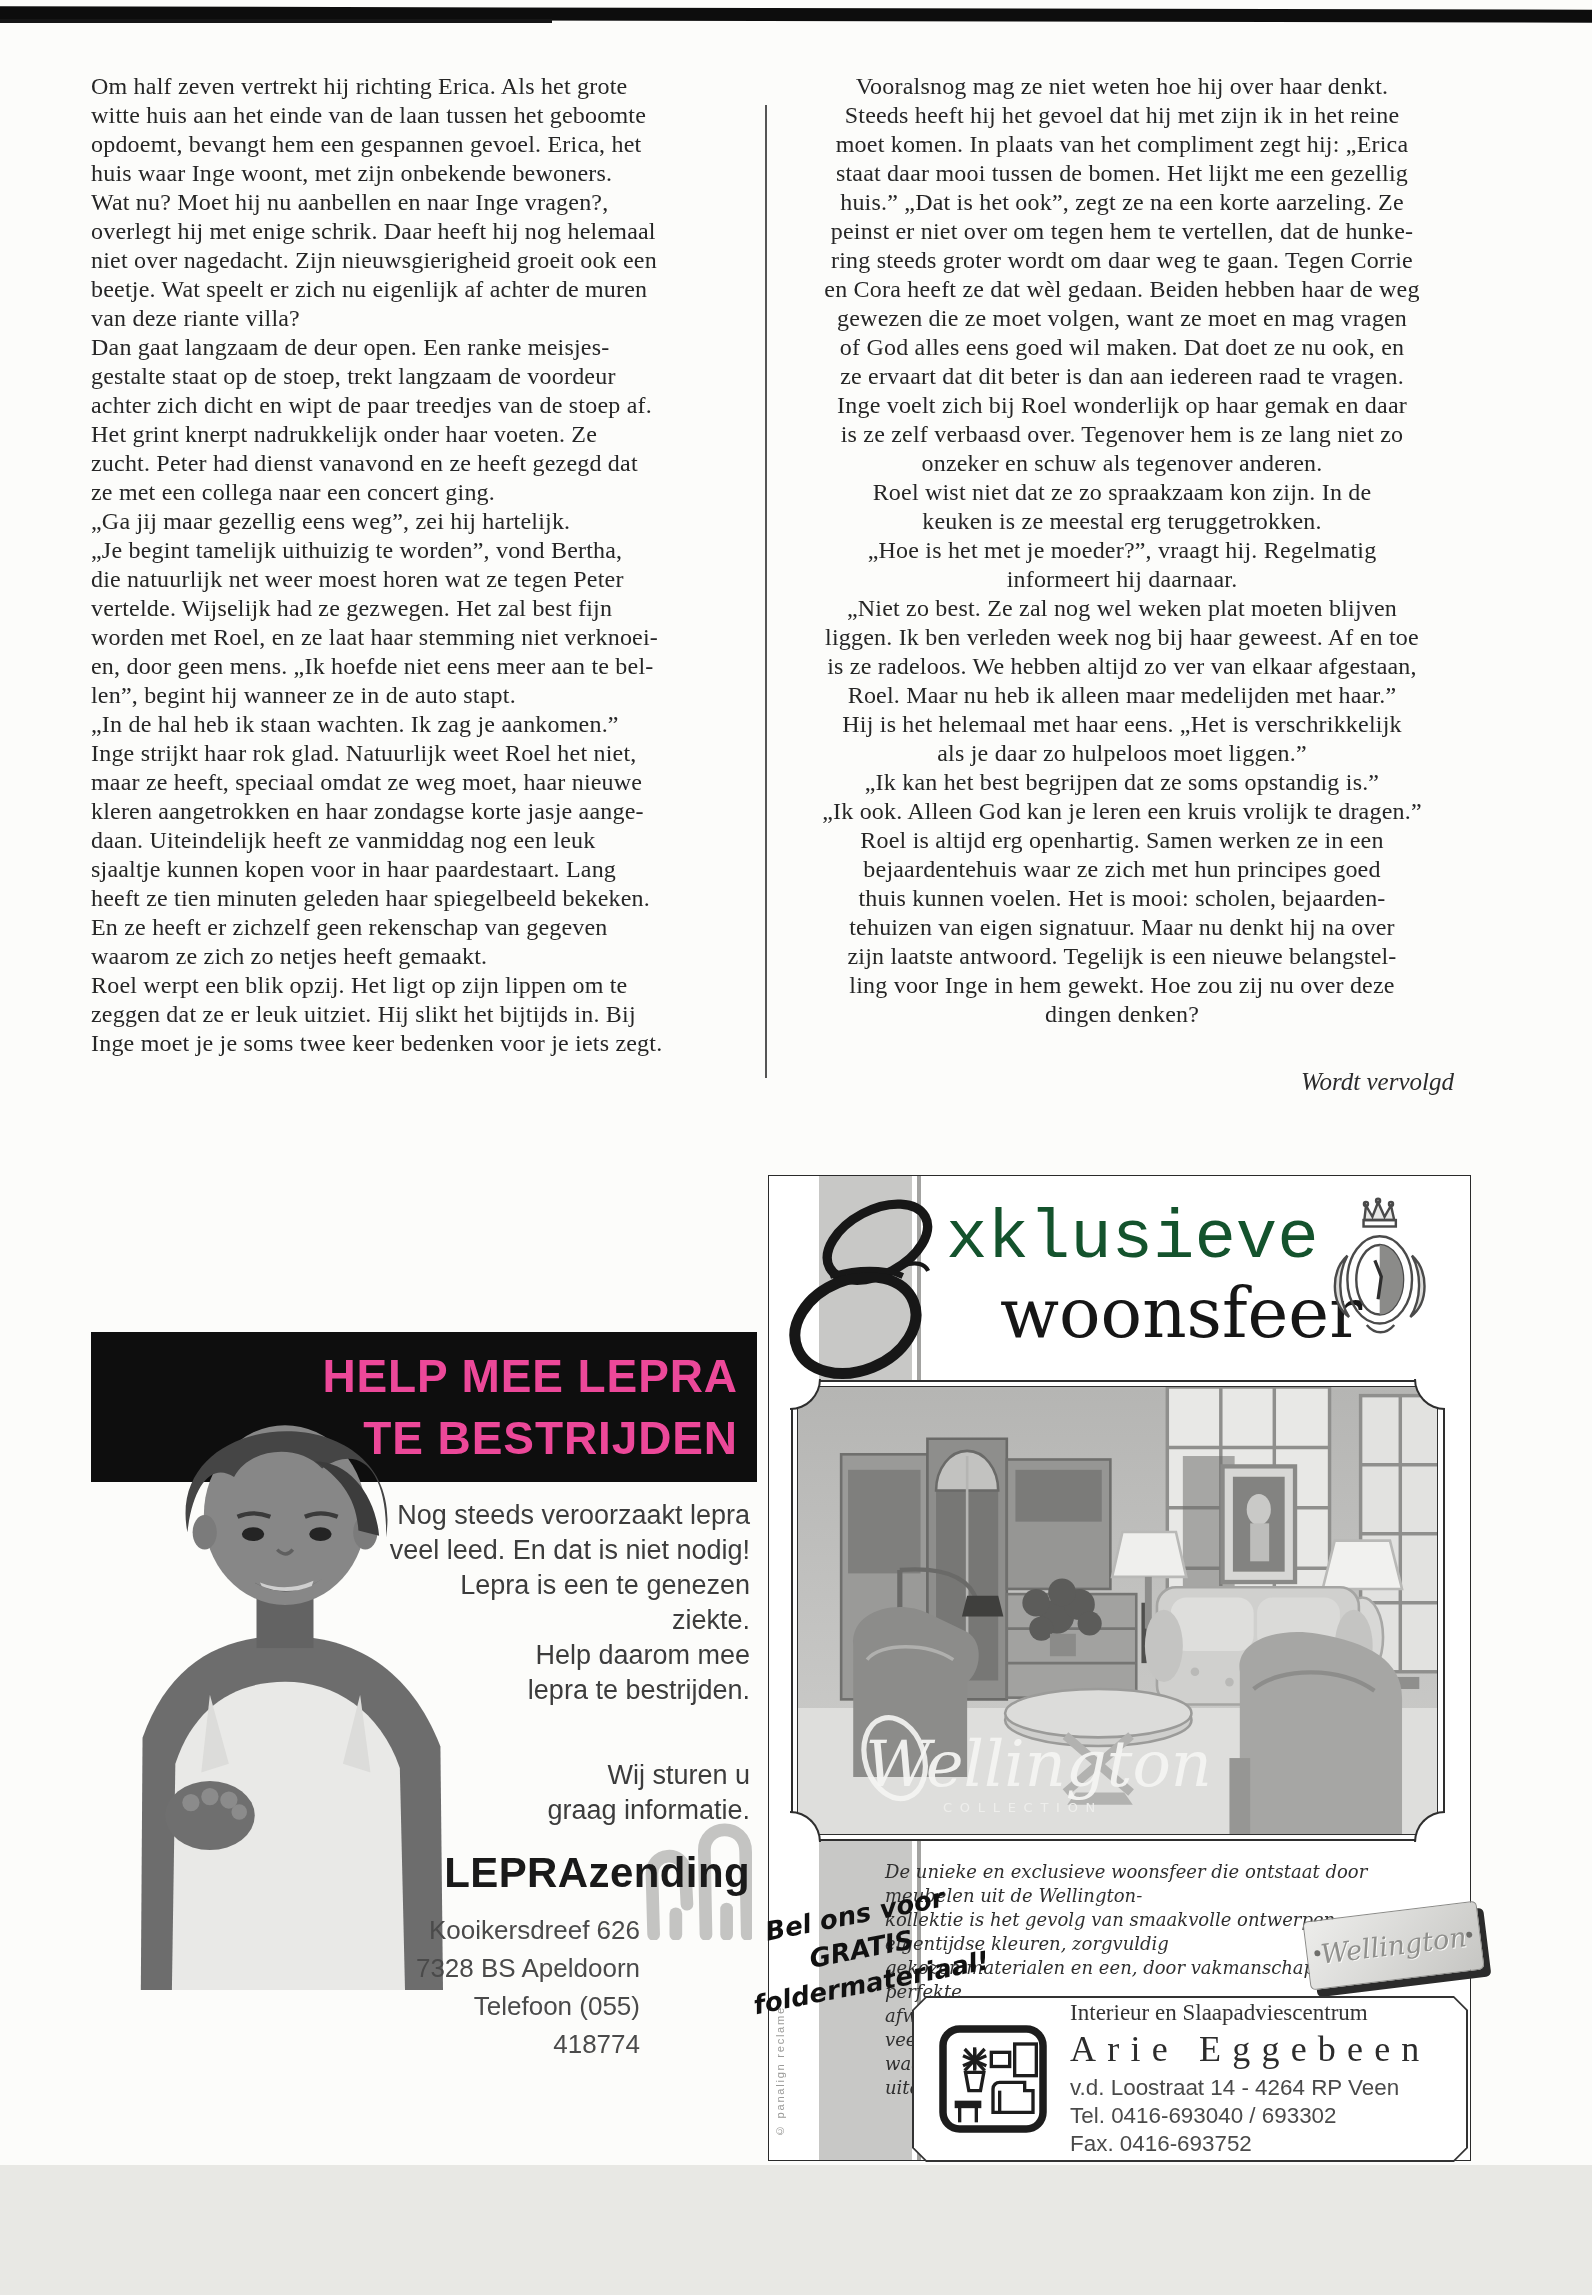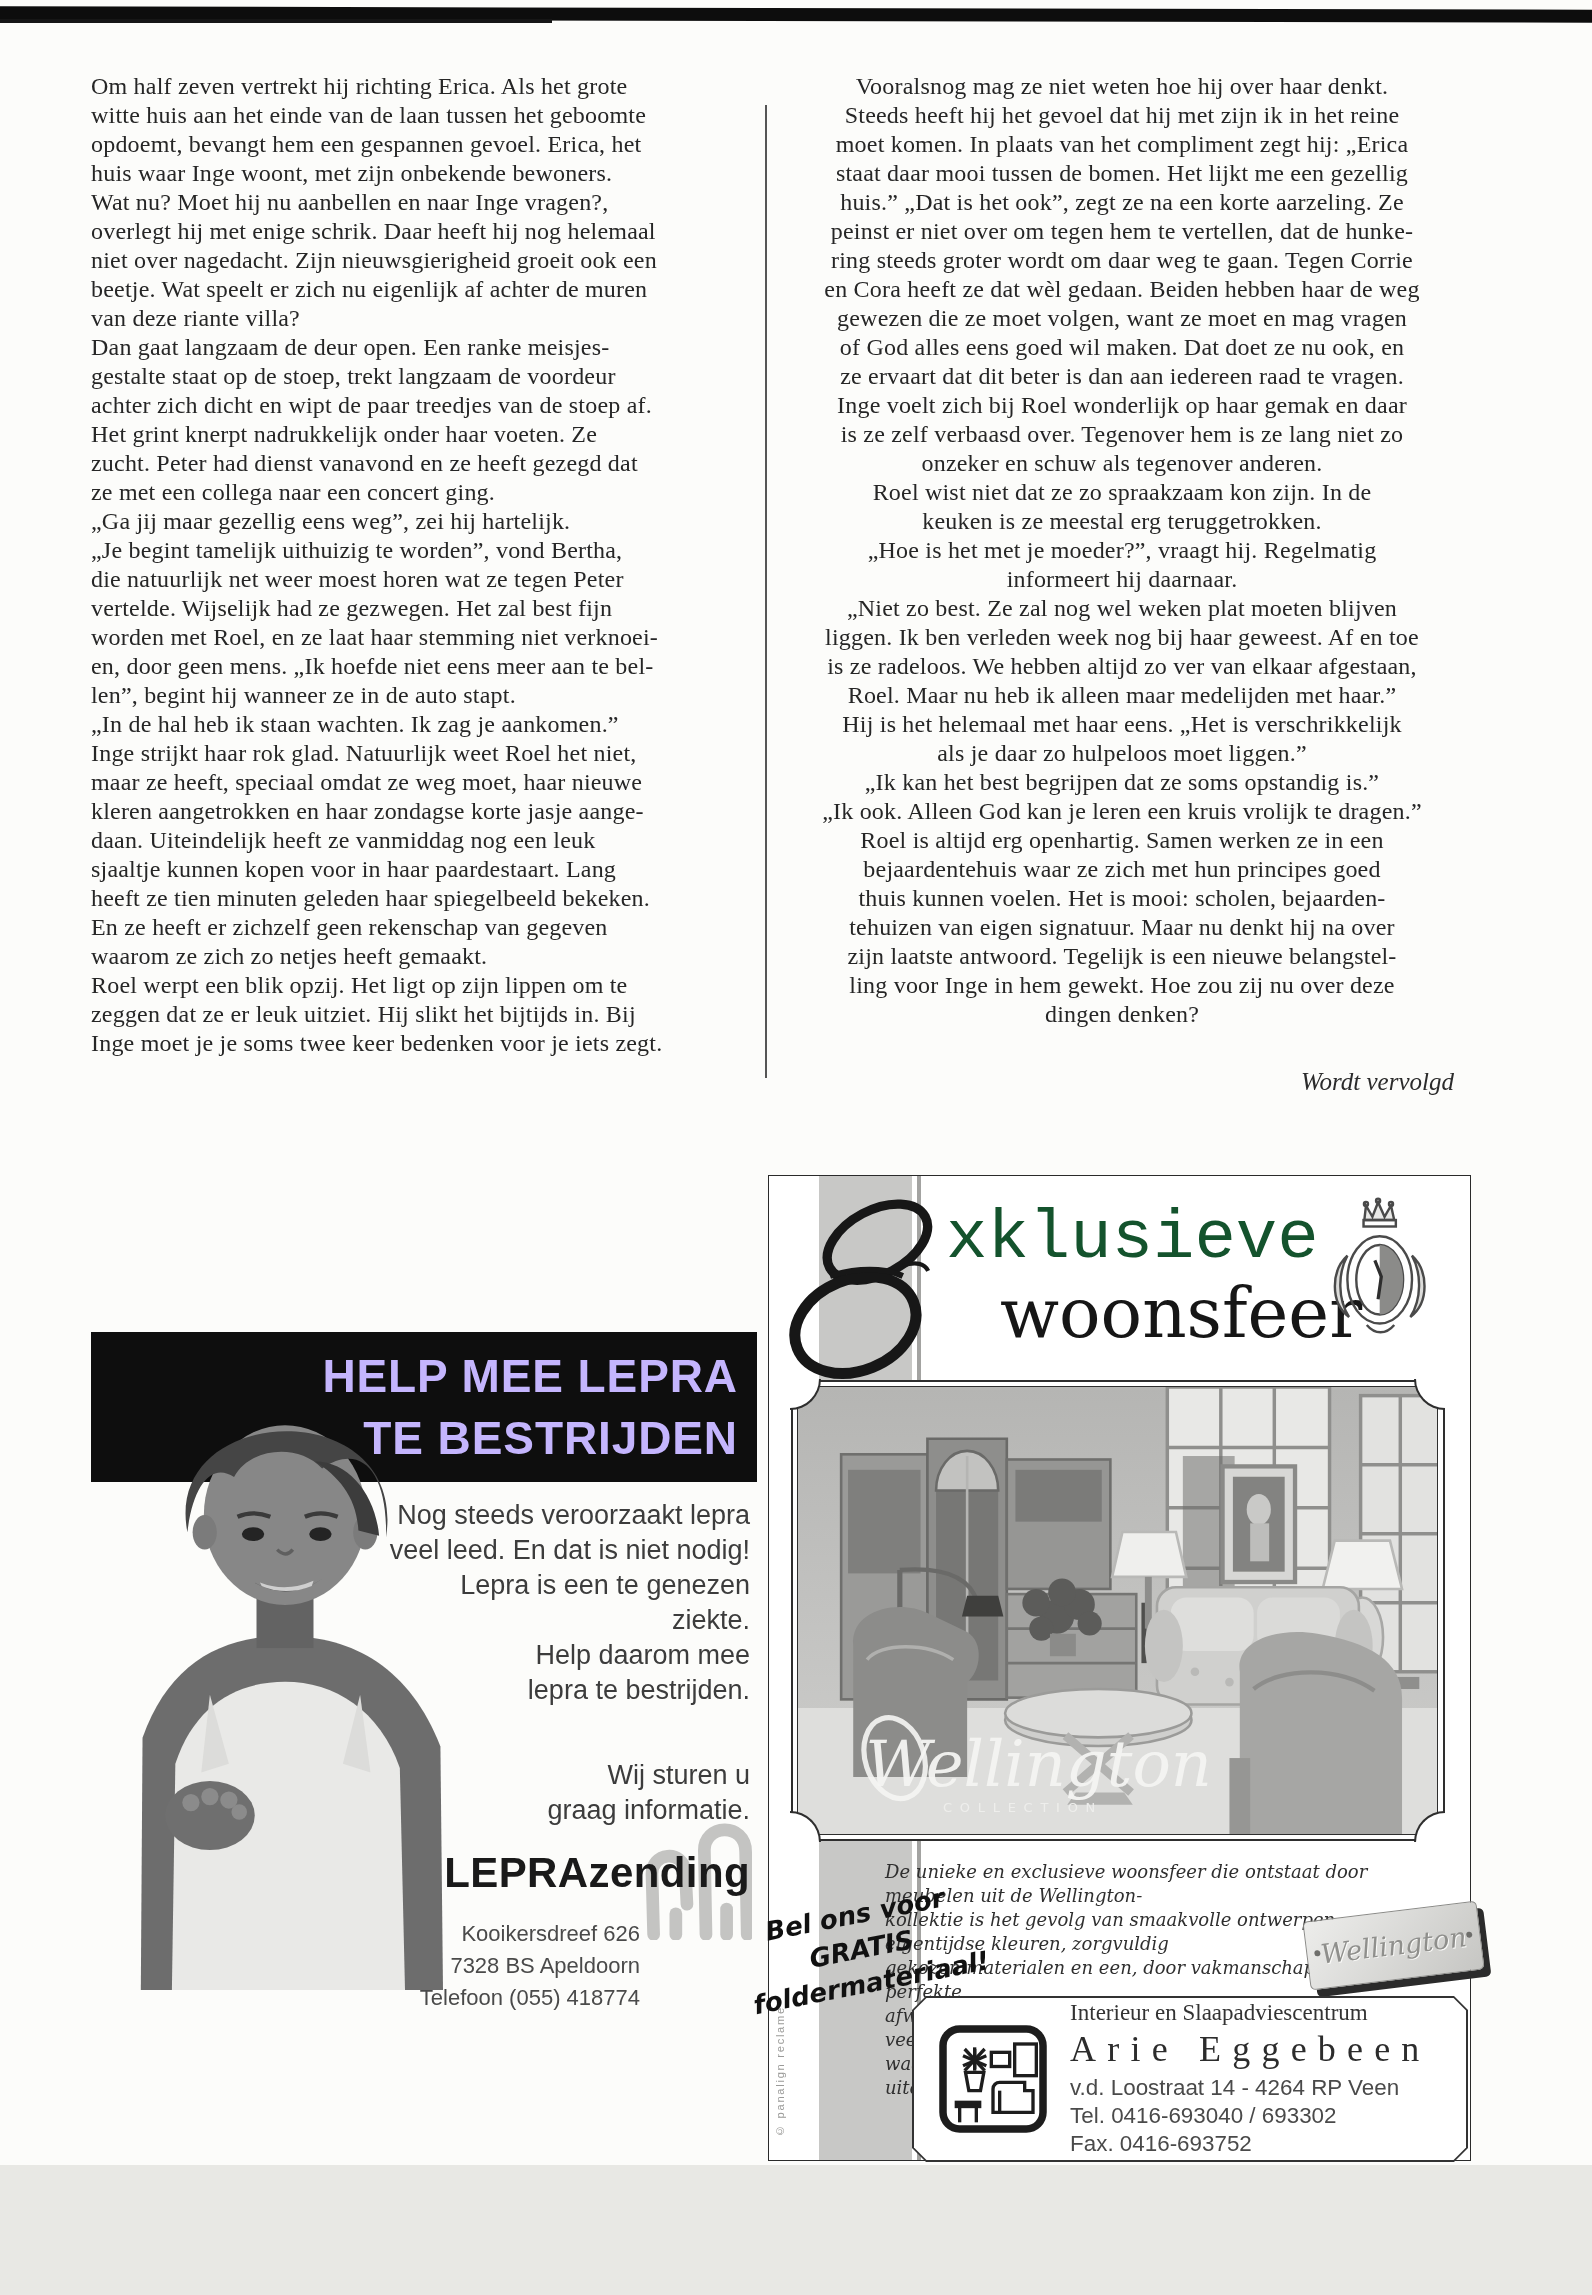--- a/index.html
+++ b/index.html
@@ -14,29 +14,29 @@
   .col-left{left:91px;top:72px;width:673px;}
   .col-right{left:781px;top:72px;width:682px;text-align:center;}
   .col-divider{position:absolute;left:765px;top:105px;width:1.7px;height:973px;background:#555;}
   .continued{position:absolute;left:781px;top:1068px;width:673px;text-align:right;
              font-style:italic;font-size:25px;color:#2b2b2b;}
 
   
   .lepra{position:absolute;left:91px;top:1332px;width:666px;height:658px;}
   .lepra-banner{position:absolute;left:0;top:0;width:666px;height:150px;background:#0e0e0e;z-index:1;
     display:flex;flex-direction:column;justify-content:center;align-items:flex-end;padding-right:19px;box-sizing:border-box;}
-  .lepra-banner div{color:#c4b5fd;font-family:"Liberation Sans",sans-serif;font-weight:bold;
+  .lepra-banner div{color:#ec4899;font-family:"Liberation Sans",sans-serif;font-weight:bold;
     font-size:46px;line-height:62px;letter-spacing:0.9px;}
   .lepra-photo{position:absolute;left:17.3px;top:0;width:354px;height:658px;z-index:2;}
   .lepra-copy{position:absolute;right:7px;top:166px;width:362px;text-align:right;z-index:3;
     font-family:"Liberation Sans",sans-serif;color:#3c3c3c;}
   .lepra-body{white-space:pre-line;font-size:27px;line-height:35px;}
   .lepra-info{white-space:pre-line;font-size:27px;line-height:35px;margin-top:50px;}
   .lepra-org{font-size:42px;font-weight:bold;color:#1a1a1a;margin-top:21px;letter-spacing:0.4px;}
-  .lepra-addr{white-space:pre-line;font-size:22px;line-height:32px;padding-right:110px;margin-top:21px;color:#4a4a4a;}
+  .lepra-addr{white-space:pre-line;font-size:26px;line-height:38px;padding-right:110px;margin-top:14px;color:#4a4a4a;}
   .lepra-bank{white-space:pre-line;font-size:26px;line-height:30px;font-weight:bold;padding-right:110px;color:#2e2e2e;}
   .lepra-logo{position:absolute;right:5.2px;bottom:50px;z-index:2;}
 
   
   .wel{position:absolute;left:768px;top:1175px;width:703px;height:986px;border:1.7px solid #2a2a2a;
        background:#fff;box-sizing:border-box;}
   .wel-stripe{position:absolute;left:50px;top:0;width:93px;height:100%;background:#c8c8c6;}
   .wel-stripe2{position:absolute;left:148px;top:0;width:3.5px;height:100%;background:#a3a3a1;}
   .wel-initial{position:absolute;left:5.2px;top:12px;z-index:2;}
   .wel-t1{position:absolute;left:177px;top:24px;font-family:Liberation Mono, monospace;font-size:69px;color:#14532d;z-index:2;}

